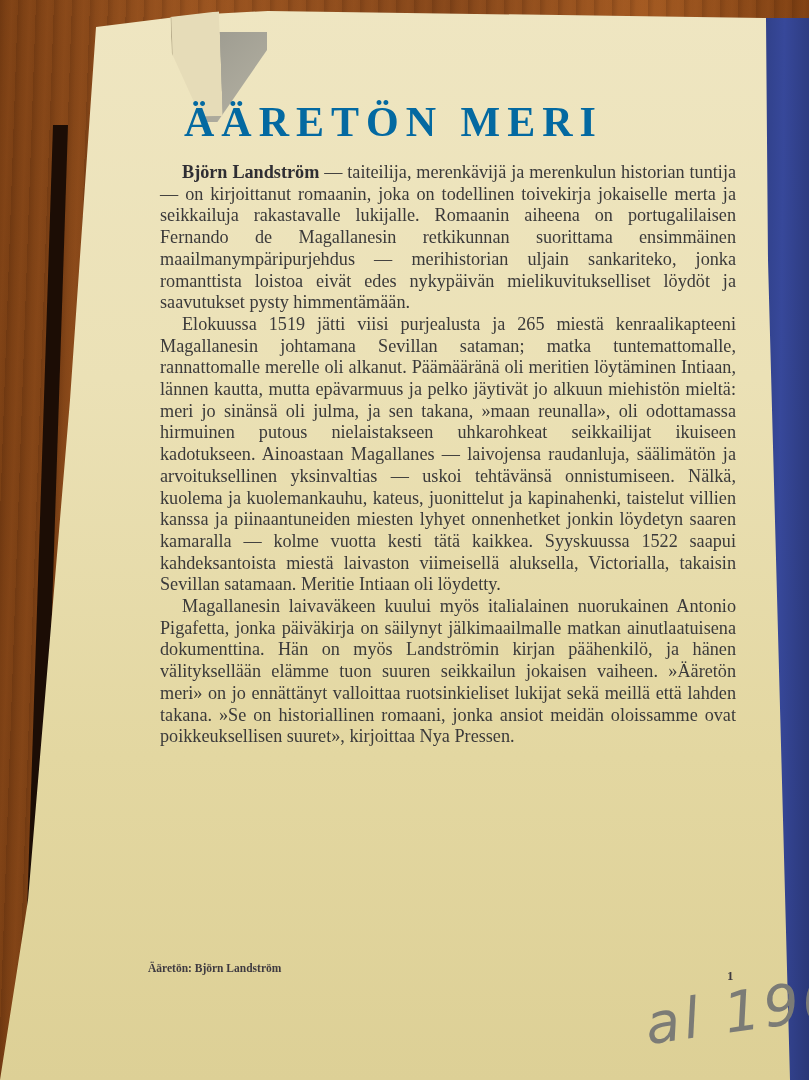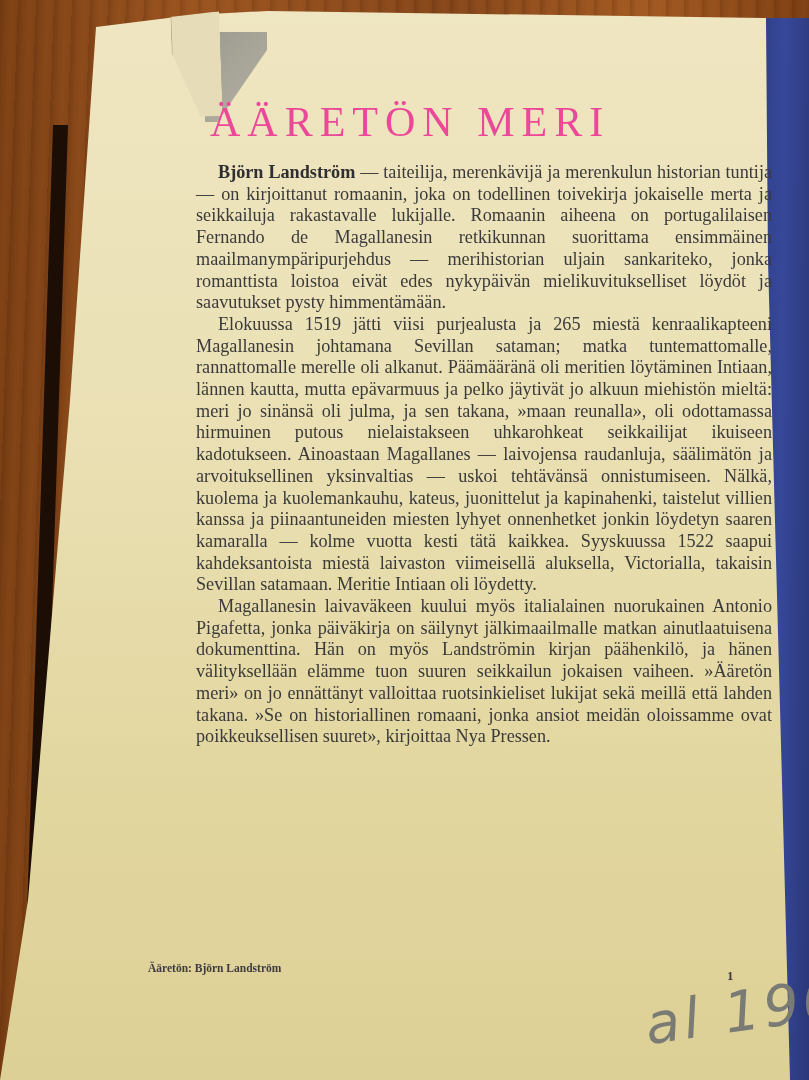--- a/index.html
+++ b/index.html
@@ -33,31 +33,31 @@
     border-left: 1px solid #b9ae8d;
     clip-path: polygon(0 4%, 100% 0, 100% 100%, 55% 100%, 0 38%);
     transform: rotate(-2deg);
   }
   .torn-gray {
     position: absolute; left: 205px; top: 32px; width: 62px; height: 90px;
     background: linear-gradient(135deg, #9d9b90, #b5b2a3);
     clip-path: polygon(0 0, 100% 0, 100% 20%, 60% 60%, 20% 100%, 0 100%);
   }
   .title {
-    position: absolute; left: 210px; top: 98px; width: 520px;
+    position: absolute; left: 184px; top: 98px; width: 520px;
     font-family: "Liberation Serif", "DejaVu Serif", serif;
-    font-size: 42px; letter-spacing: 7px; color: #ec4899;
+    font-size: 42px; letter-spacing: 7px; color: #0369a1;
     white-space: nowrap;
+    font-weight: bold;
   }
   .body-text {
     position: absolute; left: 160px; top: 162px; width: 576px;
     font-family: "Liberation Serif", "DejaVu Serif", serif;
     font-size: 18.2px; line-height: 21.7px; color: #3b3a3a;
     text-align: justify;
-    margin-left: 36px;
   }
   .body-text p { margin: 0; text-indent: 22px; }
   .body-text .author { font-weight: bold; color: #2f2e33; }
   .credit {
     position: absolute; left: 148px; top: 962px;
     font-family: "Liberation Serif", serif; font-weight: bold;
     font-size: 11.5px; color: #3e3a40;
   }
   .page-no {
     position: absolute; left: 727px; top: 968px;

